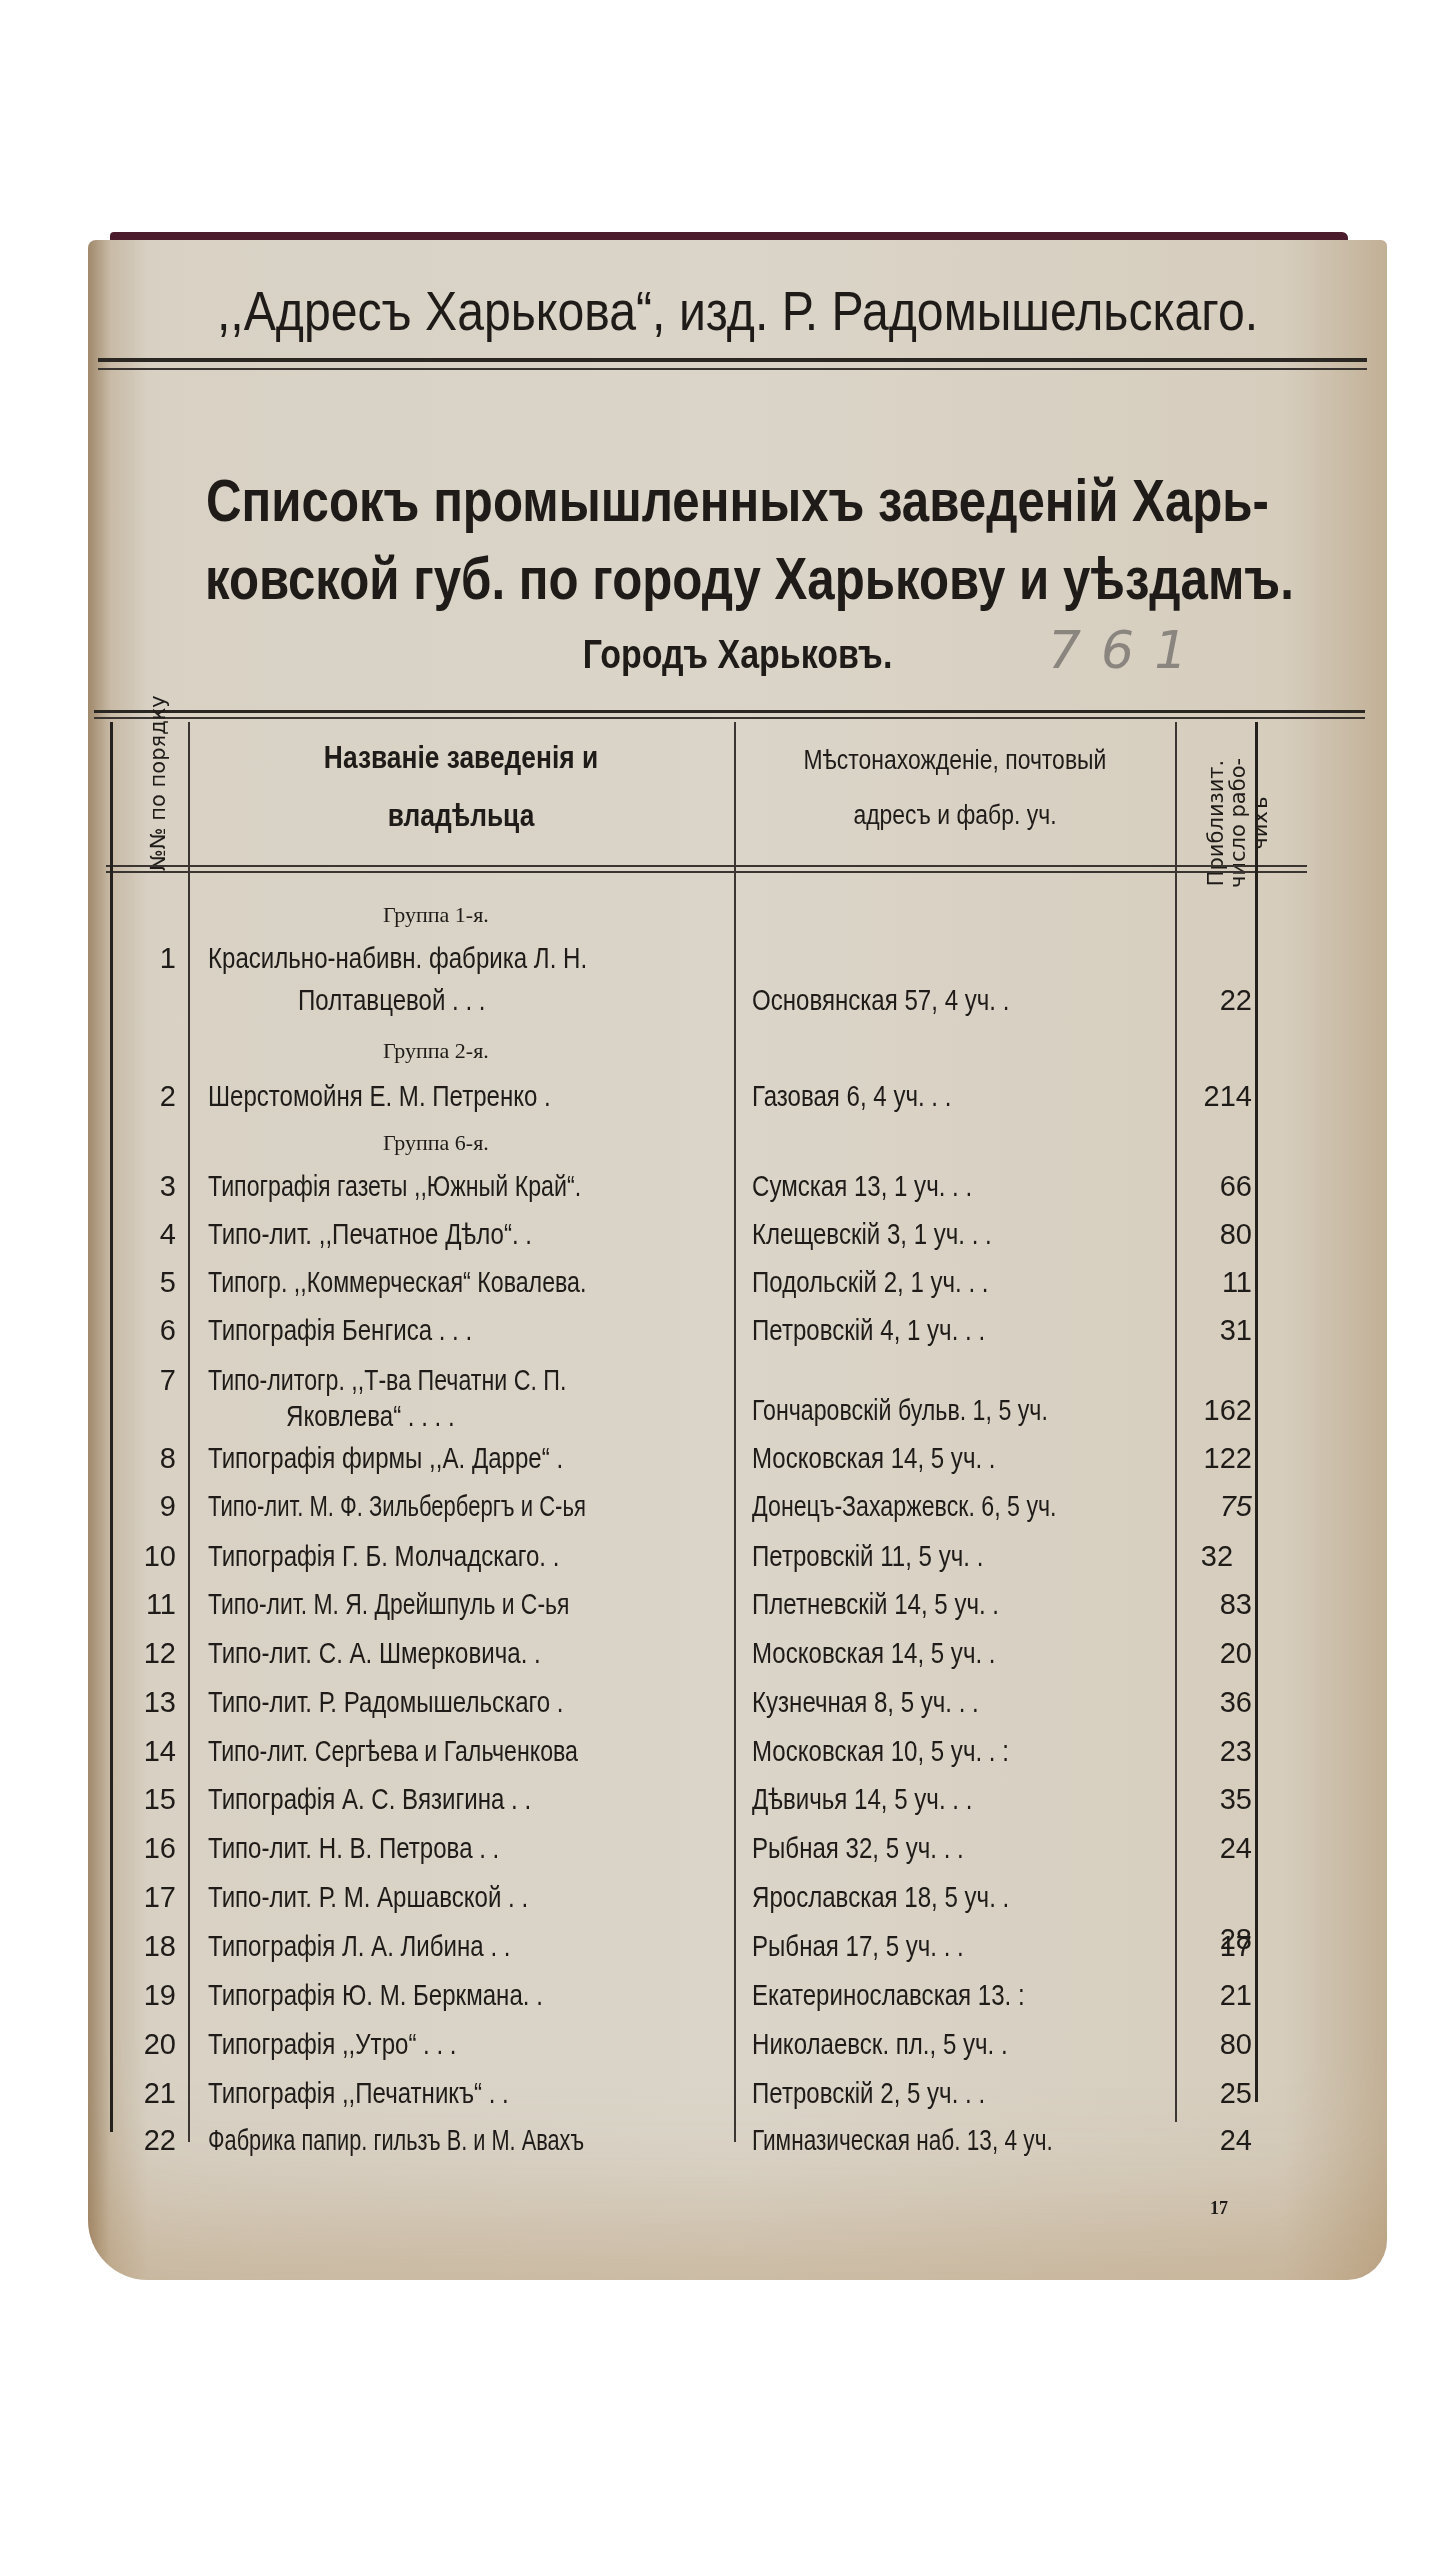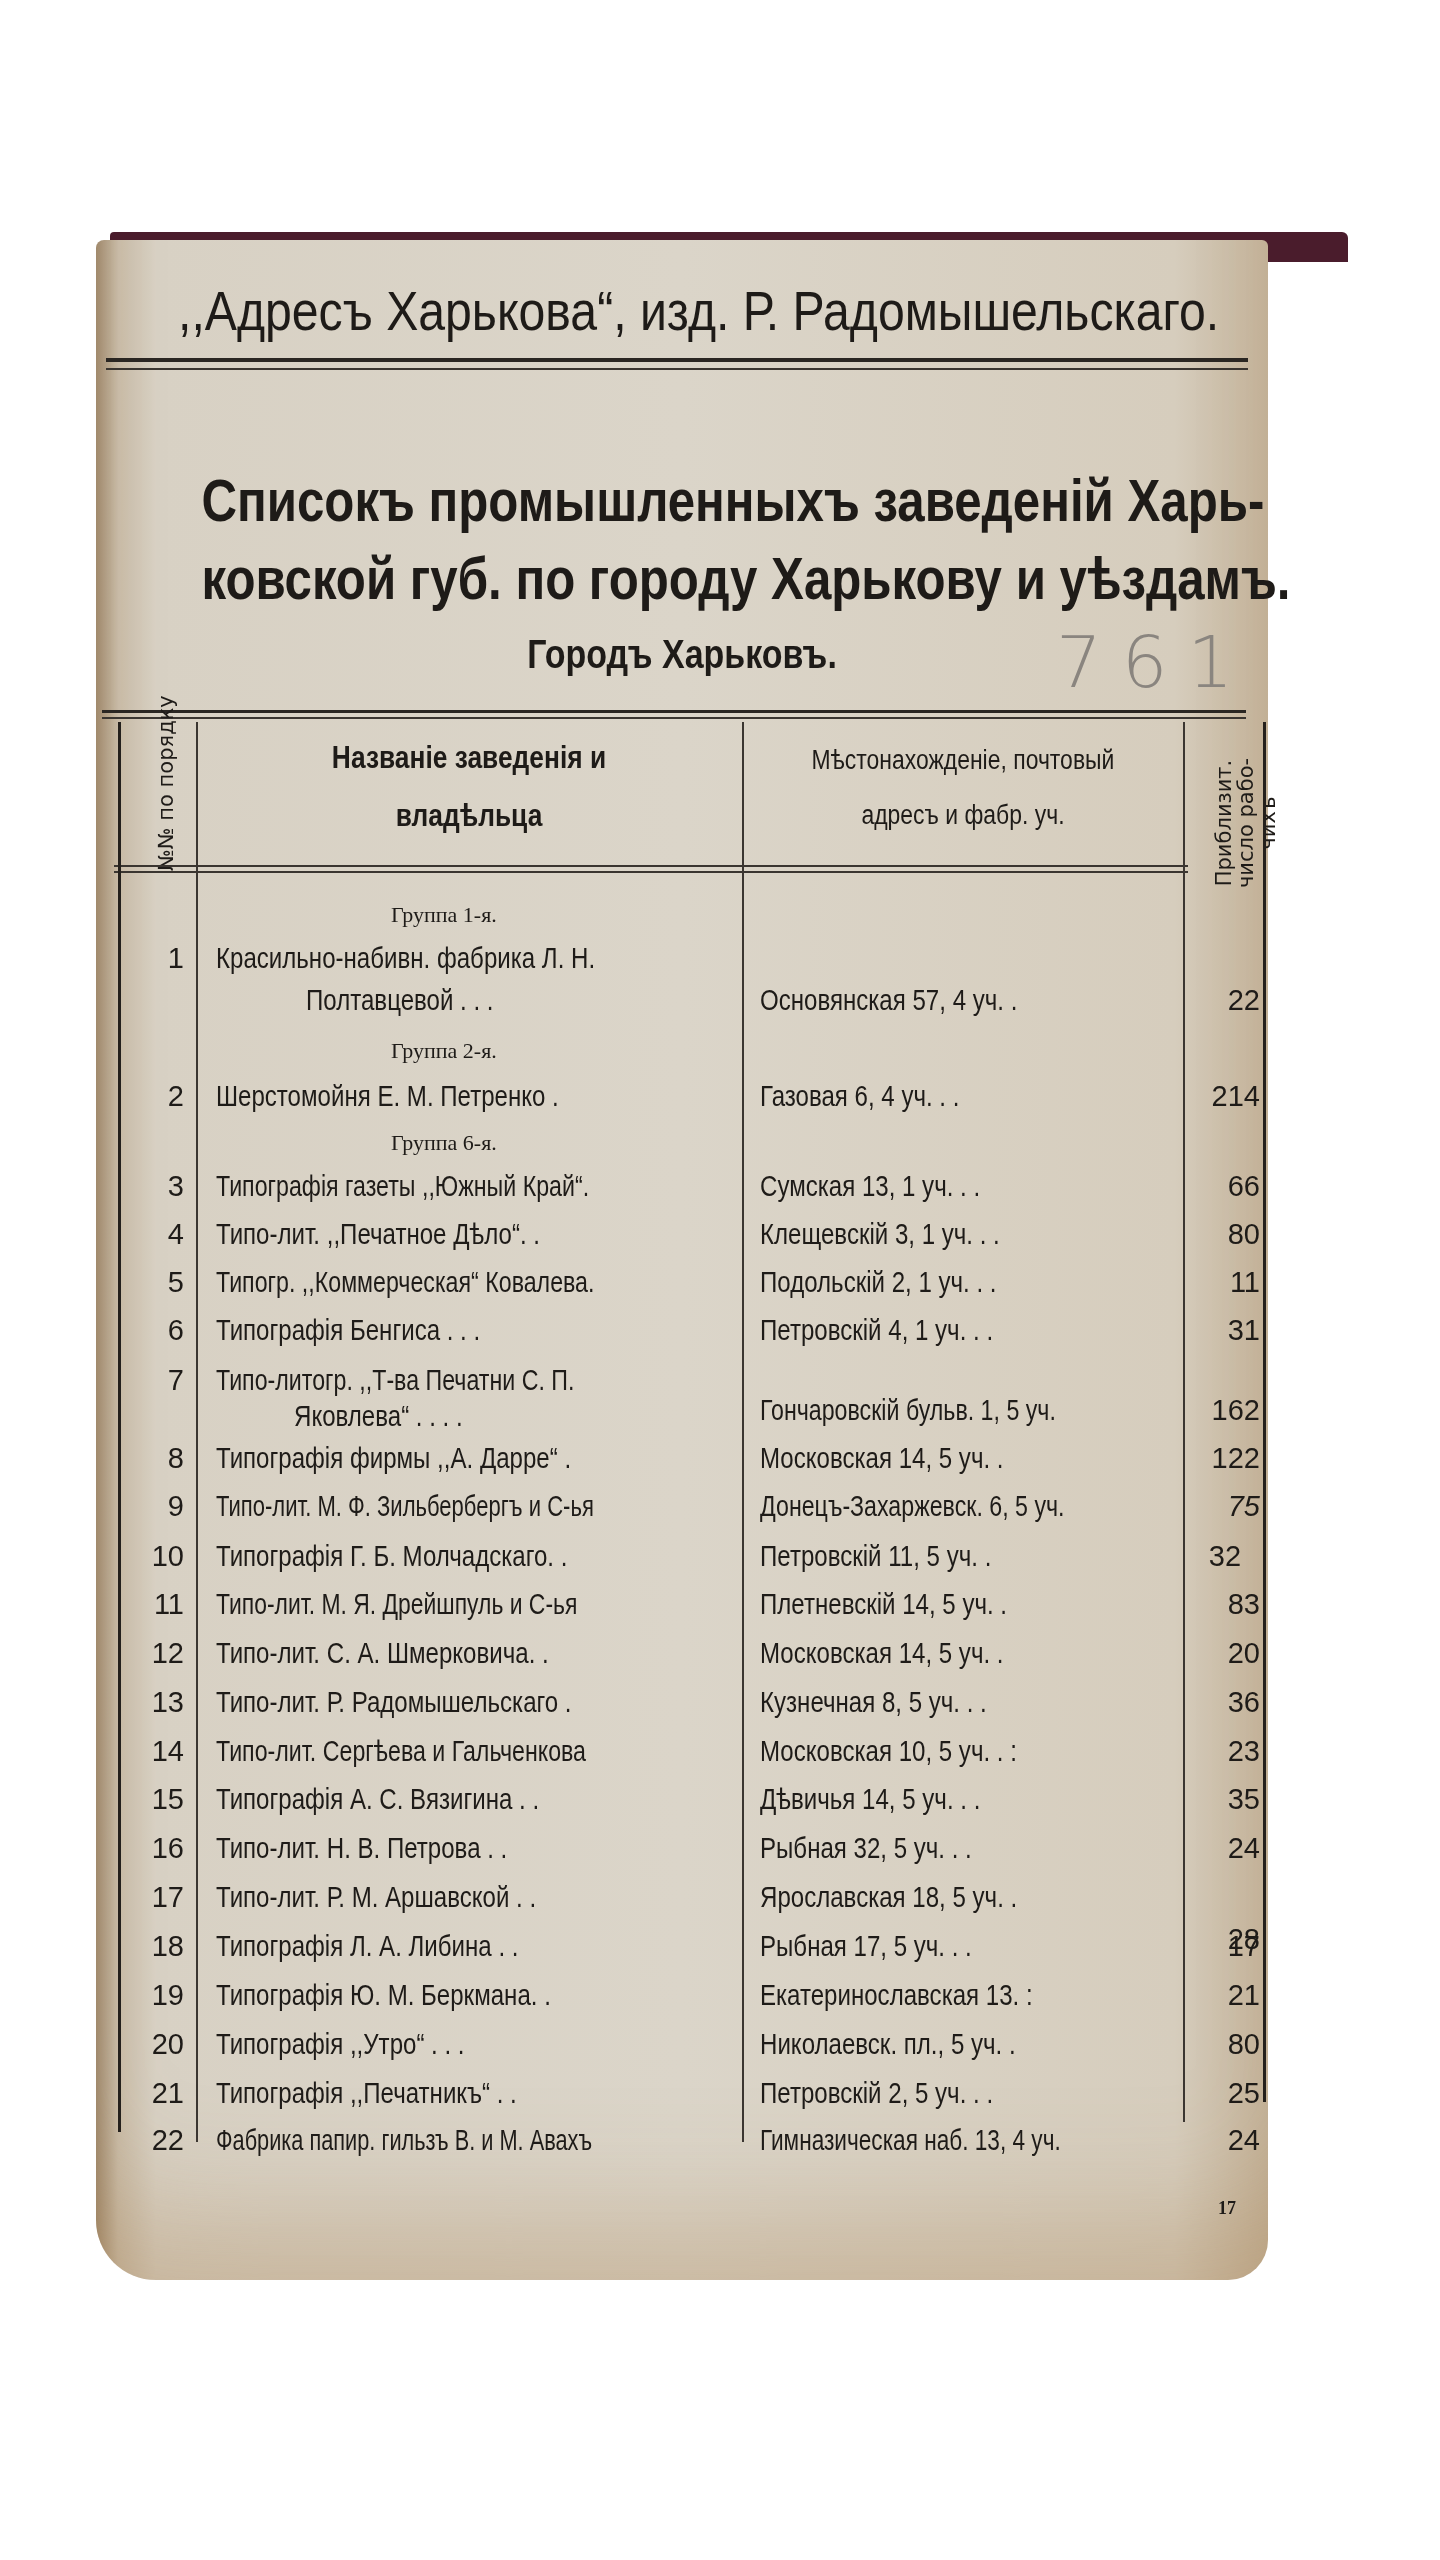--- a/index.html
+++ b/index.html
@@ -5,21 +5,21 @@
   html, body { margin:0; padding:0; }
   body {
     width:1440px; height:2560px; background:#ffffff; position:relative; overflow:hidden;
     font-family:"Liberation Serif", "DejaVu Serif", serif; color:#1e1b18;
   }
   .cover {
     position:absolute; left:110px; top:232px; width:1238px; height:30px;
     background:#4a1c2c; border-radius:4px 6px 0 0;
   }
   .page {
-    position:absolute; left:96px; top:240px; width:1172px; height:2040px;
+    position:absolute; left:88px; top:240px; width:1299px; height:2040px;
     background: linear-gradient(90deg, #a08a6e 0px, #c9bca8 22px, #d8d1c4 60px, #dbd5c9 50%, #d6cdbd 92%, #c4b39a 100%);
     border-radius:8px 6px 40px 60px;
     box-shadow: inset 0 -120px 120px -60px rgba(170,130,80,0.35);
   }
   .hdr {
     position:absolute; left:0; top:38px; width:100%; text-align:center;
     font-family:"Liberation Sans Narrow","Liberation Sans", sans-serif;
     font-size:56px; letter-spacing:0px; transform:scaleX(0.86); transform-origin:center;
     white-space:nowrap;
   }
@@ -30,21 +30,21 @@
     font-family:"Liberation Sans", sans-serif; font-size:60px; line-height:78px;
     transform:scaleX(0.82); transform-origin:center; white-space:nowrap;
   }
   .subtitle {
     position:absolute; left:0; width:100%; text-align:center; font-weight:bold;
     font-family:"Liberation Sans", sans-serif; font-size:40px; top:392px;
     transform:scaleX(0.85); transform-origin:center;
   }
   .handwritten {
     position:absolute; left:960px; top:380px; font-family:"DejaVu Sans", sans-serif;
-    font-size:72px; color:#8a857f; letter-spacing:20px; font-weight:200;text-align:right;
+    font-size:52px; color:#8a857f; font-style:italic; letter-spacing:20px; font-weight:200;text-align:right;
   }
   .table-wrap { position:absolute; left:0; top:460px; width:100%; height:1450px; }
   .vline { position:absolute; width:1.5px; background:#3b3631; }
   .vline.thick { width:3px; background:#24201c; }
   .hh { position:absolute; font-family:"Liberation Sans", sans-serif; text-align:center; font-weight:bold; }
   .rot {
     position:absolute; transform:rotate(-90deg); transform-origin:center;
     font-family:"DejaVu Sans", sans-serif; font-size:21px; line-height:22px; white-space:nowrap; text-align:center;
   }
   .row { position:absolute; left:0; width:100%; font-size:29px; font-family:"Liberation Sans", sans-serif; }

